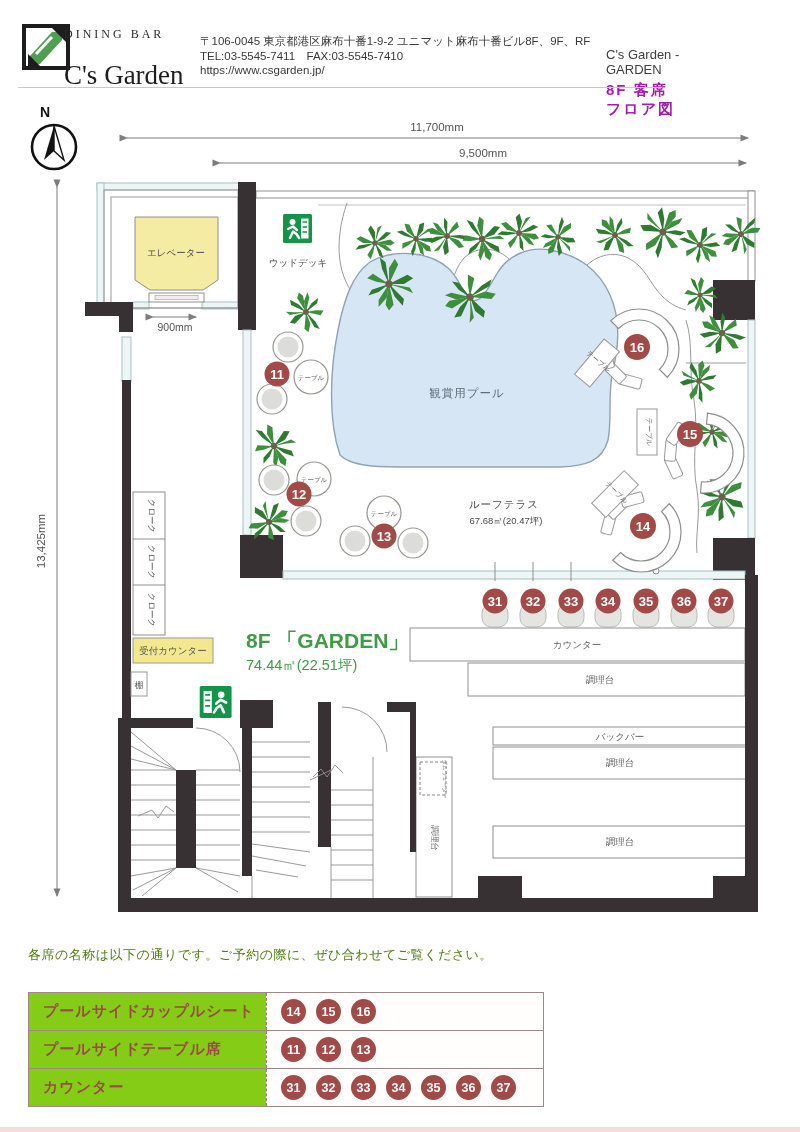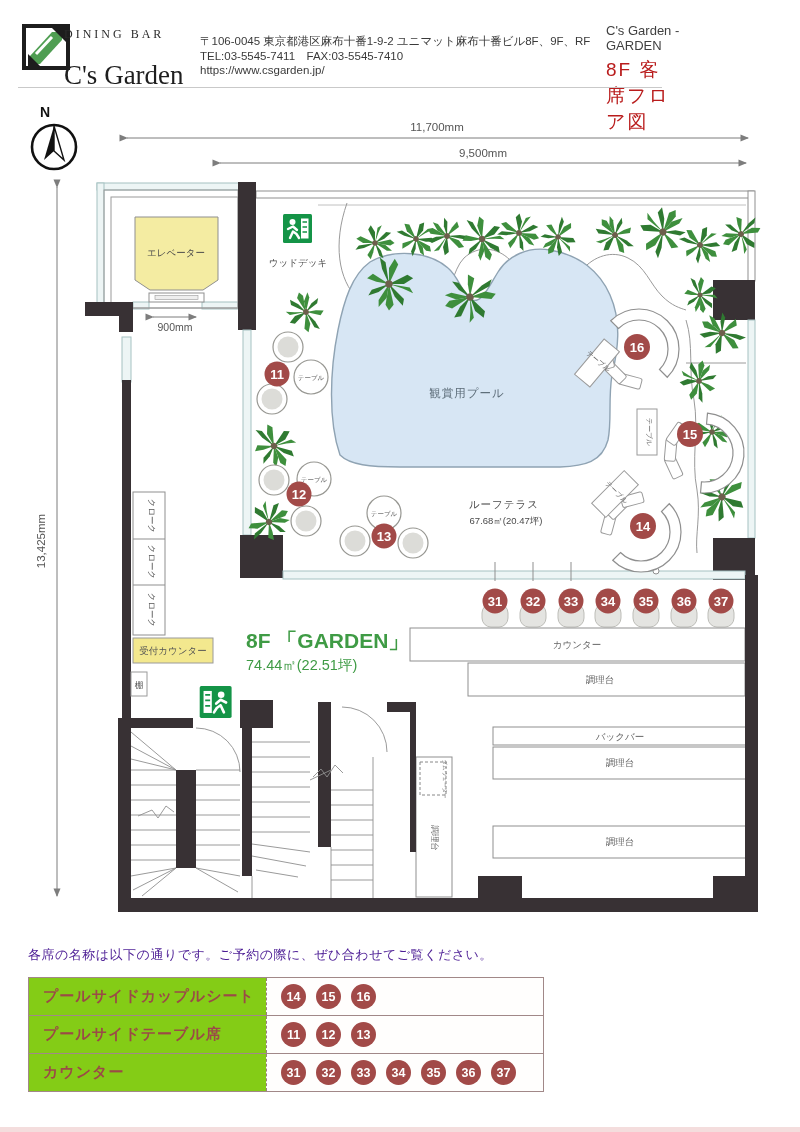--- a/index.html
+++ b/index.html
@@ -7,27 +7,27 @@
         font-family:"Liberation Sans","DejaVu Sans",sans-serif;color:#333;}
   
   .hdr{position:absolute;left:0;top:0;width:680px;height:88px;}
   .hdr-rule{position:absolute;left:18px;right:18px;top:87px;height:1px;background:#c9c9c9;}
   .logo{position:absolute;left:22px;top:24px;width:50px;height:46px;}
   .brand{position:absolute;left:64px;top:27px;}
   .brand-top{font-family:"Liberation Serif","DejaVu Serif",serif;font-size:12px;letter-spacing:3px;color:#2b2b2b;}
   .brand-name{font-family:"Liberation Serif","DejaVu Serif",serif;font-size:27px;color:#1e1e1e;margin-top:18px;}
   .addr{position:absolute;left:200px;top:34px;font-size:11.5px;line-height:14.5px;color:#3a3a3a;white-space:nowrap;}
   .doc-title{position:absolute;left:606px;top:23px;}
-  .doc-title-en{font-size:13px;color:#404040;}
-  .doc-title-jp{font-size:19px;font-weight:400;letter-spacing:2px;color:#b91c1c;margin-top:4px;}
+  .doc-title-en{font-size:13px;color:#404040;margin-top:24px;}
+  .doc-title-jp{font-size:15px;font-weight:700;letter-spacing:2px;color:#a21caf;margin-top:4px;}
   
   .plan{position:absolute;left:0;top:95px;}
   
   .legend{position:absolute;left:28px;top:946px;width:516px;}
-  .legend-note{font-size:13px;color:#4c1d95;margin-bottom:13px;letter-spacing:0.5px;}
+  .legend-note{font-size:13px;color:#4d7c0f;margin-bottom:28px;letter-spacing:0.5px;}
   .ltable{border:1px solid #a18888;}
   .lrow{display:flex;height:37px;border-bottom:1px solid #a18888;}
   .lrow:last-child{border-bottom:none;}
   .llabel{width:237px;background:#84cc16;color:#9b4a47;font-size:15px;font-weight:600;
           letter-spacing:1px;display:flex;align-items:center;padding-left:14px;box-sizing:border-box;}
   .lseats{flex:1;background:#fffefd;border-left:1px dashed #9a7f7f;display:flex;align-items:center;
           gap:10px;padding-left:14px;}
   .chip{width:25px;height:25px;border-radius:50%;background:#a24a48;color:#fff;font-size:12.5px;
         font-weight:bold;display:flex;align-items:center;justify-content:center;}
   .bottom-strip{position:absolute;left:0;bottom:0;width:800px;height:5px;background:#f4dddd;}

